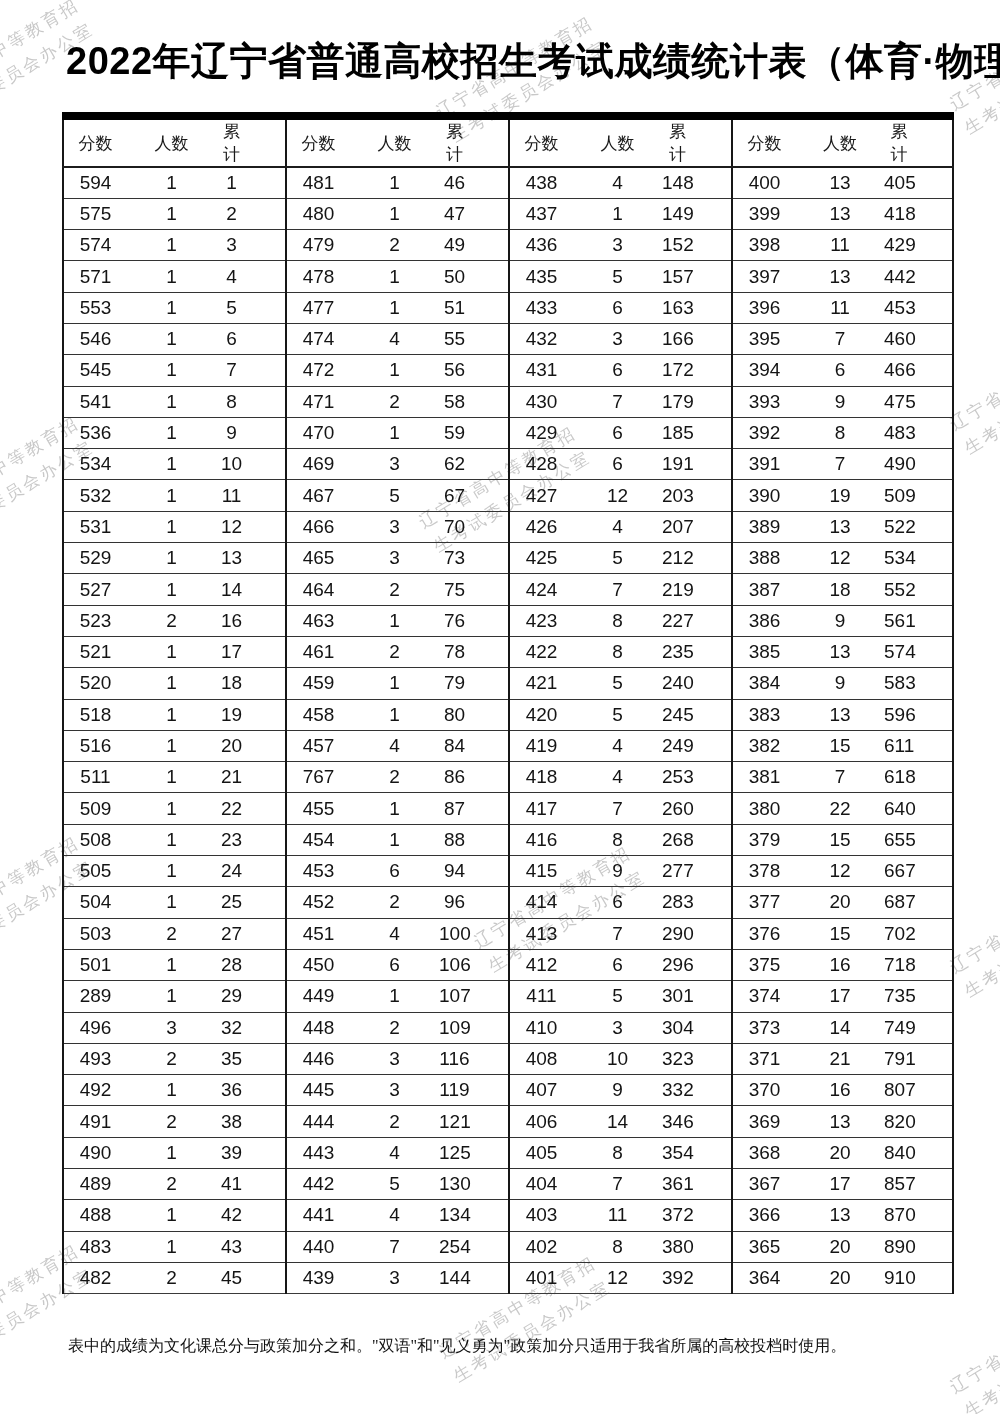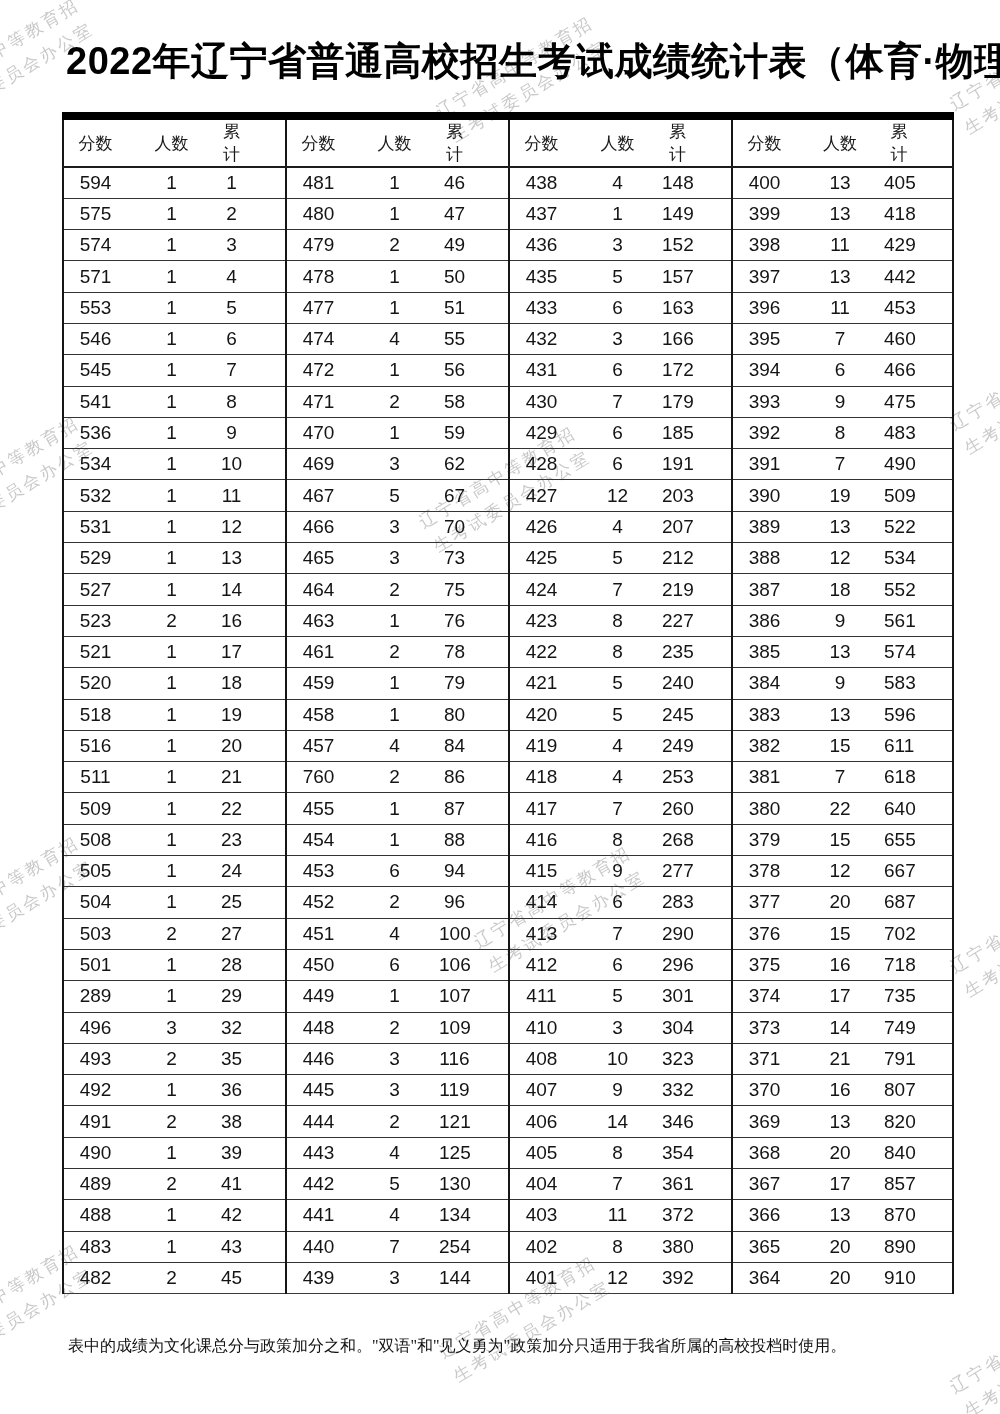--- a/index.html
+++ b/index.html
@@ -407,21 +407,21 @@
           <td class="count">4</td>
           <td class="cum">249</td>
           <td class="score gsep">382</td>
           <td class="count">15</td>
           <td class="cum">611</td>
         </tr>
         <tr>
           <td class="score">511</td>
           <td class="count">1</td>
           <td class="cum">21</td>
-          <td class="score gsep">760</td>
+          <td class="score gsep">767</td>
           <td class="count">2</td>
           <td class="cum">86</td>
           <td class="score gsep">418</td>
           <td class="count">4</td>
           <td class="cum">253</td>
           <td class="score gsep">381</td>
           <td class="count">7</td>
           <td class="cum">618</td>
         </tr>
         <tr>

